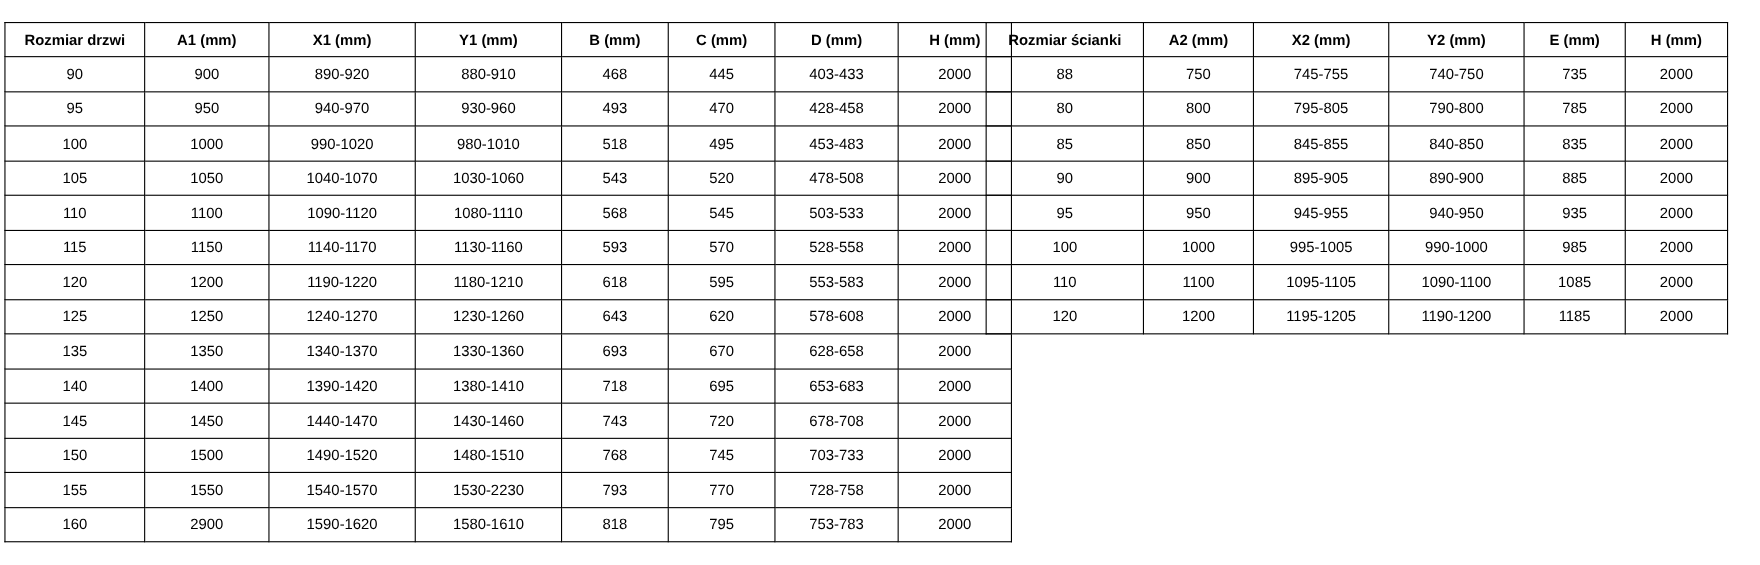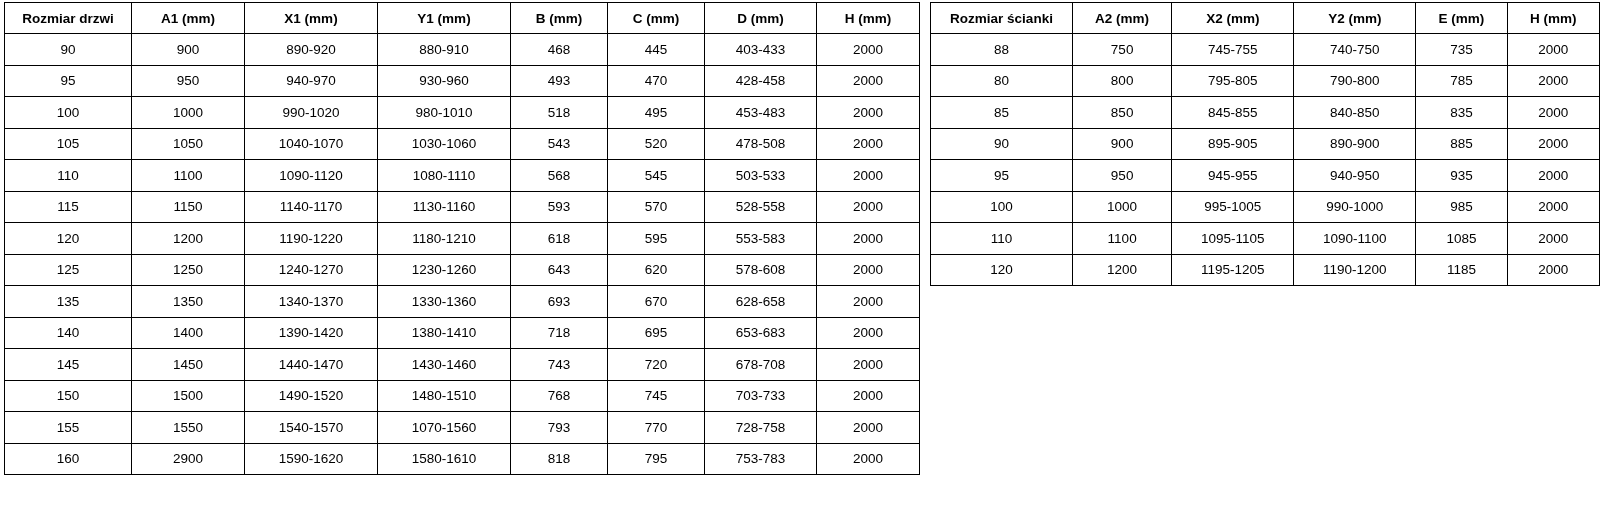--- a/index.html
+++ b/index.html
@@ -20,27 +20,28 @@
     height: 514px;
   }
   .table-wrap {
     position: absolute;
   }
   #door-table-wrap {
     left: 4px;
     top: 2px;
   }
   #wall-table-wrap {
-    left: 930px;
+    left: 896px;
     top: 2px;
     border-radius: 13px;
   }
   table {
     border-collapse: collapse;
     table-layout: fixed;
+    margin-top: 18px;
   }
   table td, table th {
     border: 1px solid #000000;
     text-align: center;
     vertical-align: middle;
     font-size: 13.5px;
     color: #000000;
     padding: 0;
   }
   table th {
@@ -215,21 +216,21 @@
           <td>1480-1510</td>
           <td>768</td>
           <td>745</td>
           <td>703-733</td>
           <td>2000</td>
         </tr>
         <tr>
           <td>155</td>
           <td>1550</td>
           <td>1540-1570</td>
-          <td>1070-1560</td>
+          <td>1530-2230</td>
           <td>793</td>
           <td>770</td>
           <td>728-758</td>
           <td>2000</td>
         </tr>
         <tr>
           <td>160</td>
           <td>2900</td>
           <td>1590-1620</td>
           <td>1580-1610</td>

